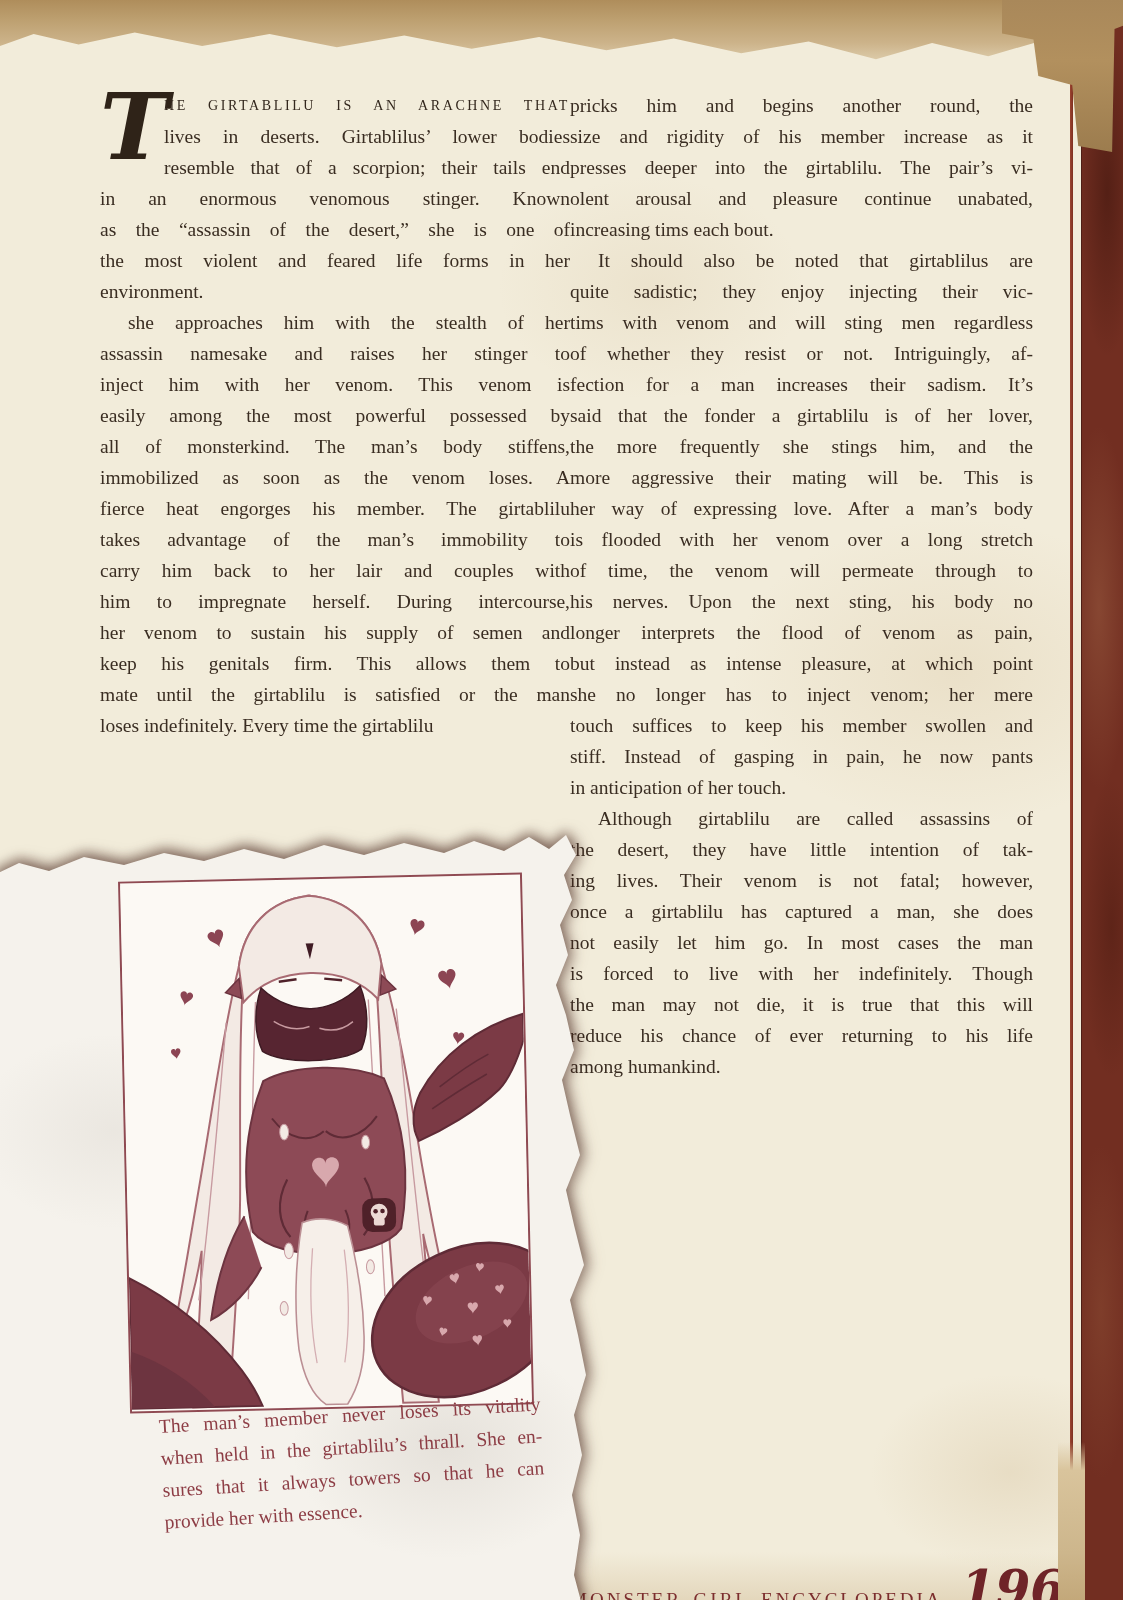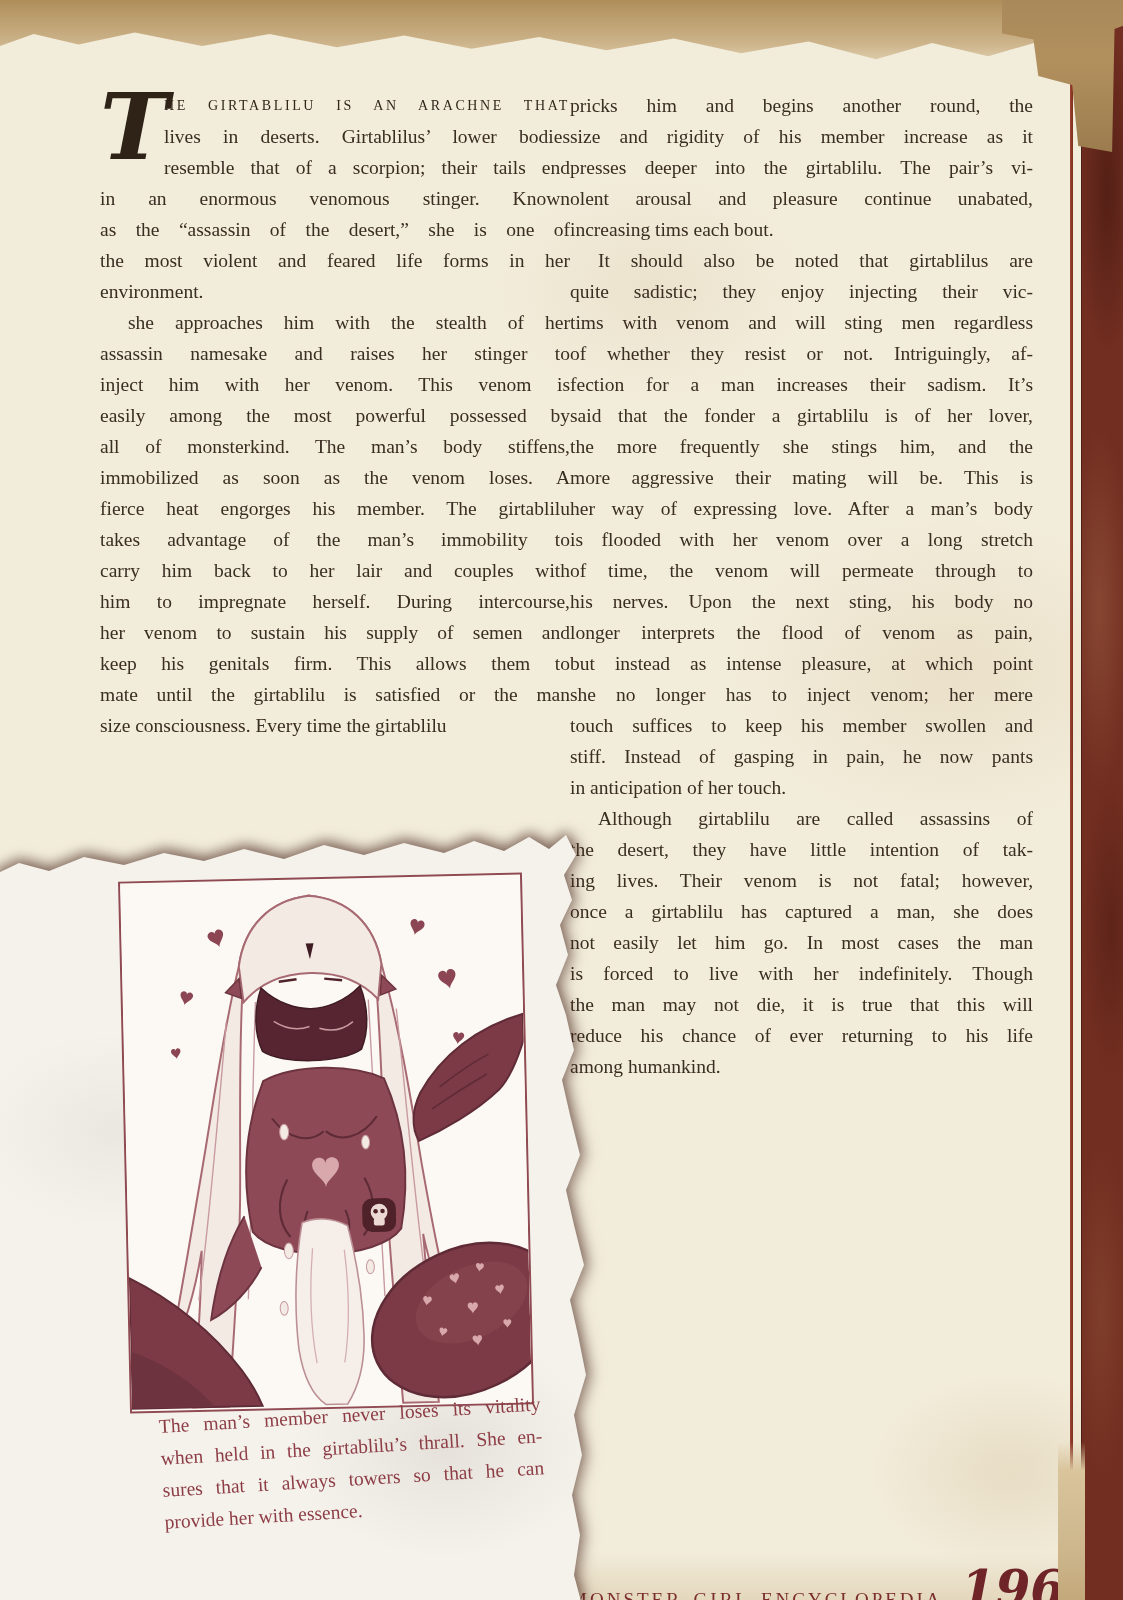--- a/index.html
+++ b/index.html
@@ -95,21 +95,21 @@
           <div class="tl">easily among the most powerful possessed by</div>
           <div class="tl">all of monsterkind. The man’s body stiffens,</div>
           <div class="tl">immobilized as soon as the venom loses. A</div>
           <div class="tl">fierce heat engorges his member. The girtablilu</div>
           <div class="tl">takes advantage of the man’s immobility to</div>
           <div class="tl">carry him back to her lair and couples with</div>
           <div class="tl">him to impregnate herself. During intercourse,</div>
           <div class="tl">her venom to sustain his supply of semen and</div>
           <div class="tl">keep his genitals firm. This allows them to</div>
           <div class="tl">mate until the girtablilu is satisfied or the man</div>
-          <div class="tl">size consciousness. Every time the girtablilu</div>
+          <div class="tl">loses indefinitely. Every time the girtablilu</div>
         </div>
     </div>
   </div>
 
   <div class="col col-right">
     <div class="para">
       <div class="lines">
           <div class="tl">pricks him and begins another round, the</div>
           <div class="tl">size and rigidity of his member increase as it</div>
           <div class="tl">presses deeper into the girtablilu. The pair’s vi-</div>

